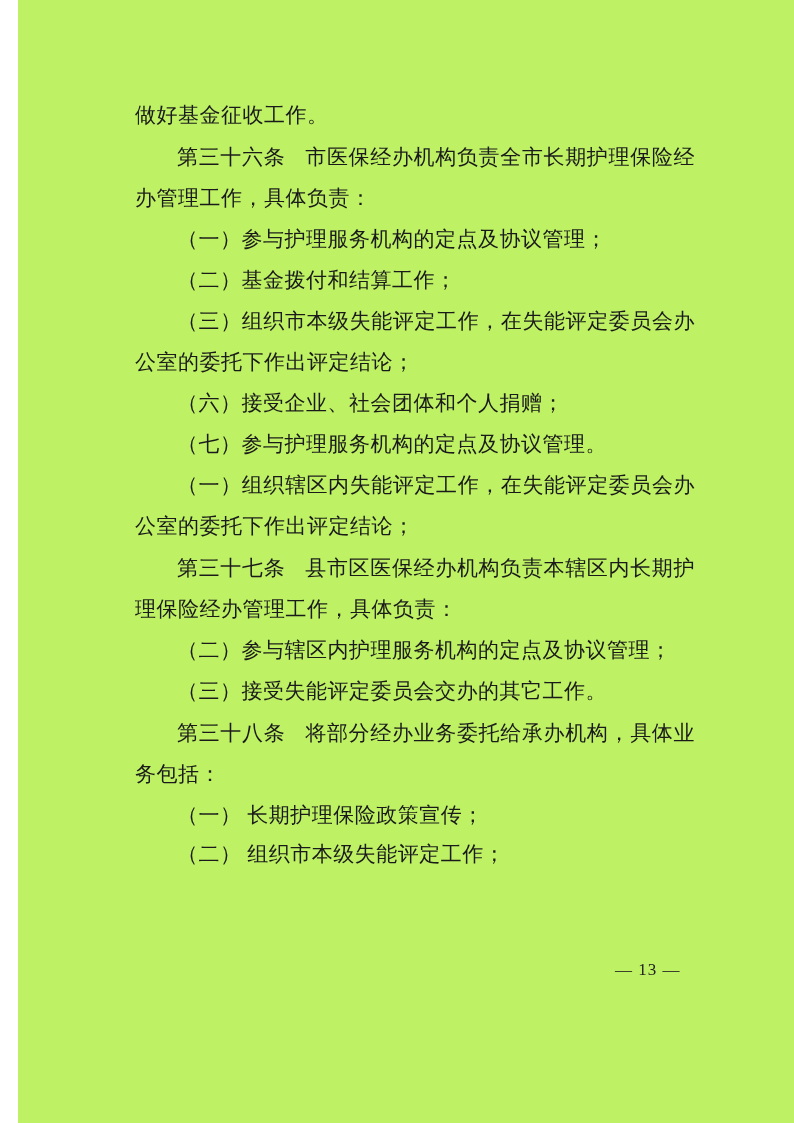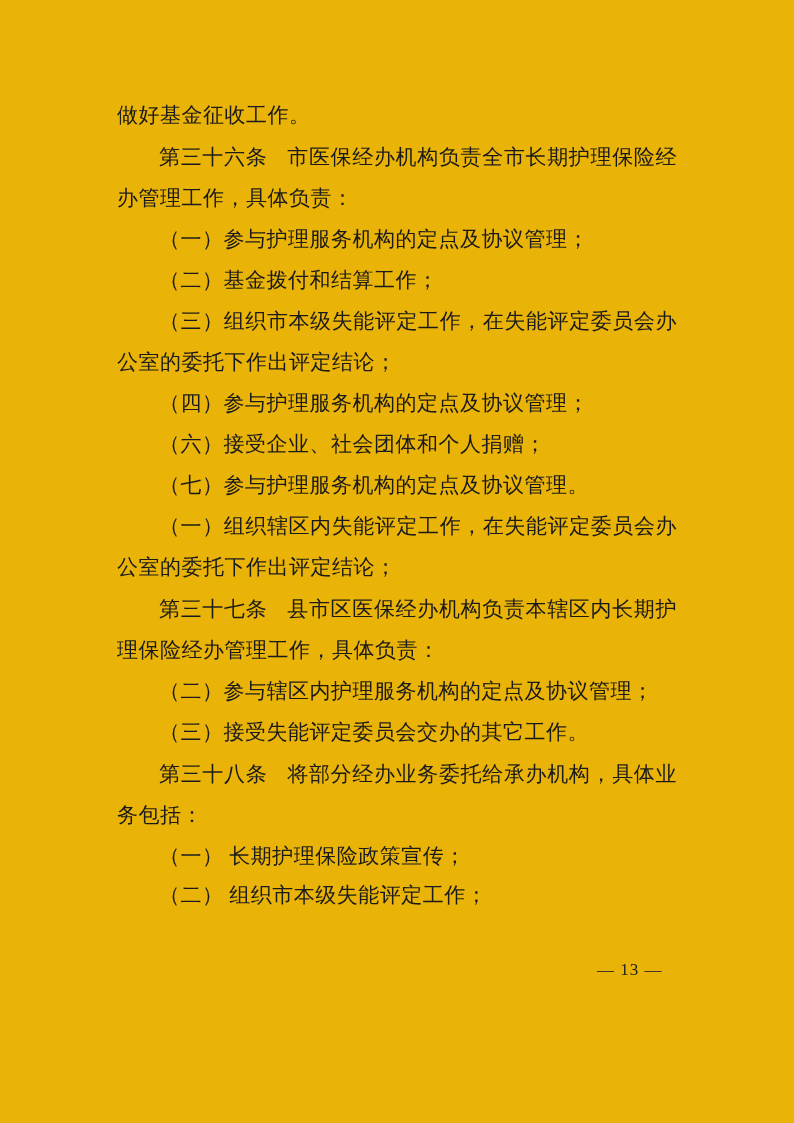--- a/index.html
+++ b/index.html
@@ -7,21 +7,22 @@
     width: 794px;
     height: 1123px;
     background: #ffffff;
     position: relative;
     overflow: hidden;
     font-family: "Liberation Serif", "DejaVu Serif", serif;
   }
   .page {
     position: absolute;
     inset: 0;
-    background: #eab308;
+    background: #bef264;
+    margin-left: 18px;
   }
   .content {
     position: absolute;
     left: 117px;
     top: 95px;
     width: 560px;
     color: #1a1a1a;
   }
   .para {
     margin: 0;
@@ -59,21 +60,20 @@
     <p class="para"><span>做好基金征收工作。</span></p>
 
     <p class="para indent"><b class="lead">第三十六条</b><span>市医保经办机构负责全市长期护理保险经办管理工作，具体负责：</span></p>
 
     <p class="para indent"><span>（一）参与护理服务机构的定点及协议管理；</span></p>
 
     <p class="para indent"><span>（二）基金拨付和结算工作；</span></p>
 
     <p class="para indent"><span>（三）组织市本级失能评定工作，在失能评定委员会办公室的委托下作出评定结论；</span></p>
 
-    <p class="para indent"><span>（四）参与护理服务机构的定点及协议管理；</span></p>
 
 
     <p class="para indent"><span>（六）接受企业、社会团体和个人捐赠；</span></p>
 
     <p class="para indent"><span>（七）参与护理服务机构的定点及协议管理。</span></p>
 
     <p class="para indent"><span>（一）组织辖区内失能评定工作，在失能评定委员会办公室的委托下作出评定结论；</span></p>
 
     <p class="para indent"><b class="lead">第三十七条</b><span>县市区医保经办机构负责本辖区内长期护理保险经办管理工作，具体负责：</span></p>
 

